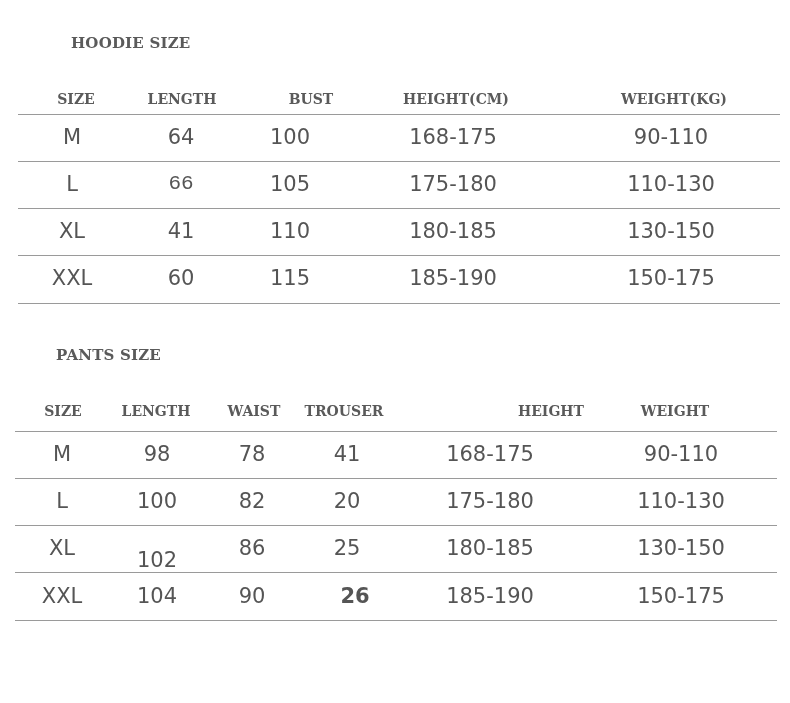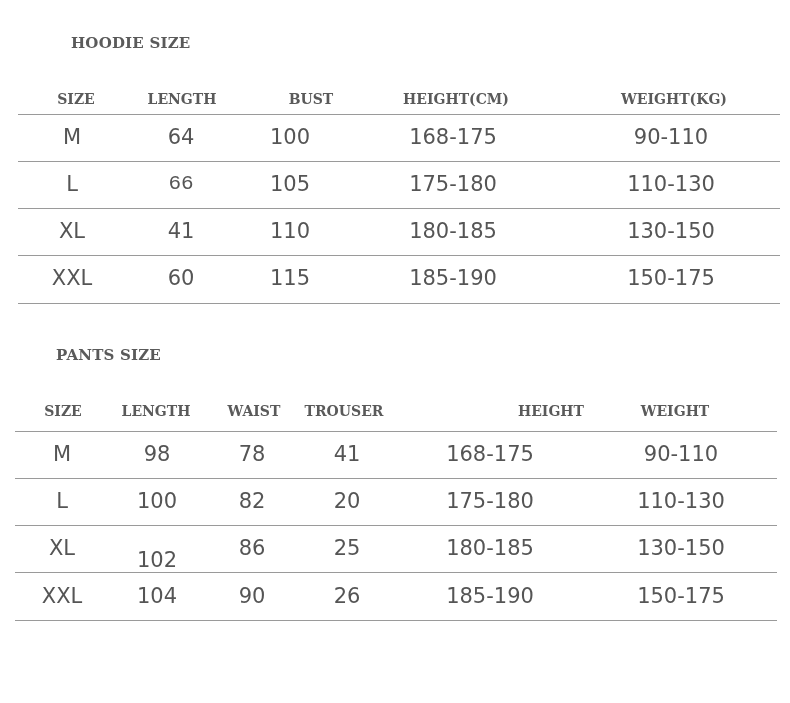--- a/index.html
+++ b/index.html
@@ -97,18 +97,18 @@
     <div class="cell" style="left:347px;top:536px;text-align:right;">25</div>
     <div class="cell" style="left:490px;top:536px;">180-185</div>
     <div class="cell" style="left:681px;top:536px;">130-150</div>
   </div>
   <div class="line" style="left:15px;top:572px;width:762px;"></div>
 
   <div>
     <div class="cell" style="left:62px;top:584px;">XXL</div>
     <div class="cell" style="left:157px;top:584px;">104</div>
     <div class="cell" style="left:252px;top:584px;">90</div>
-    <div class="cell" style="left:347px;top:584px;">26</div>
+    <div class="cell" style="left:355px;top:584px;font-weight:bold;">26</div>
     <div class="cell" style="left:490px;top:584px;">185-190</div>
     <div class="cell" style="left:681px;top:584px;">150-175</div>
   </div>
   <div class="line" style="left:15px;top:620px;width:762px;"></div>
 </div>
 
 </body></html>

